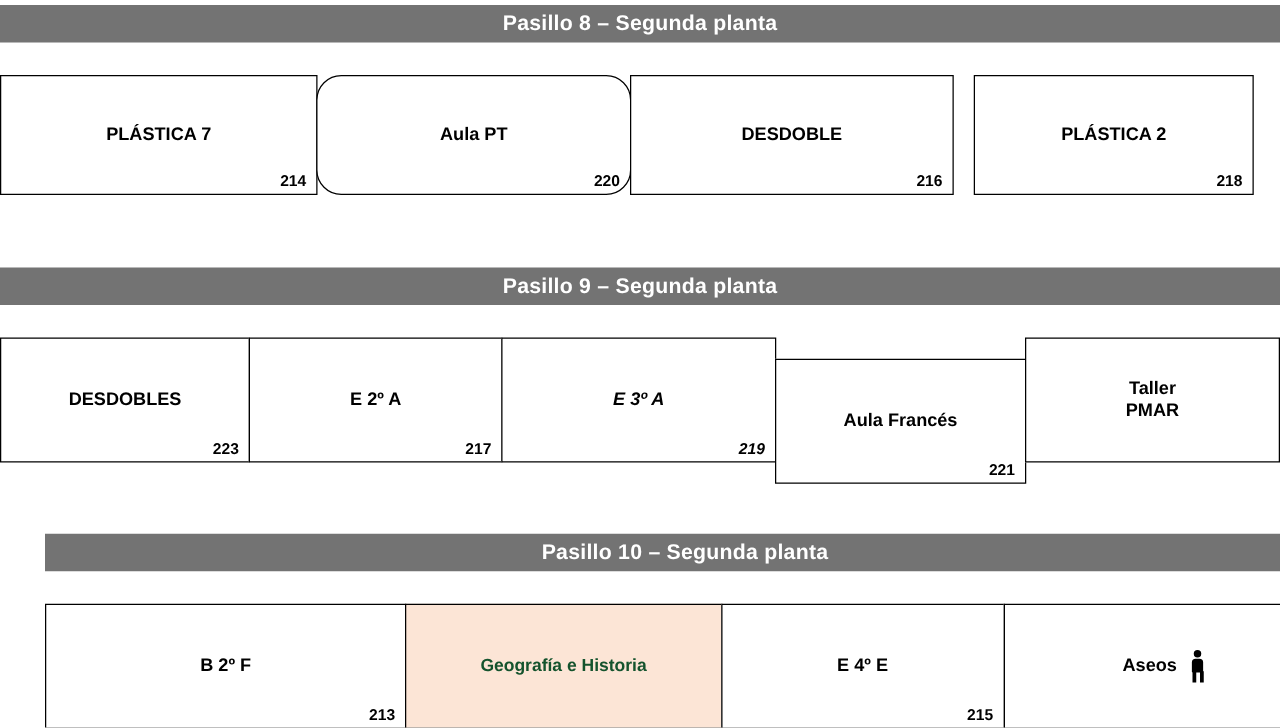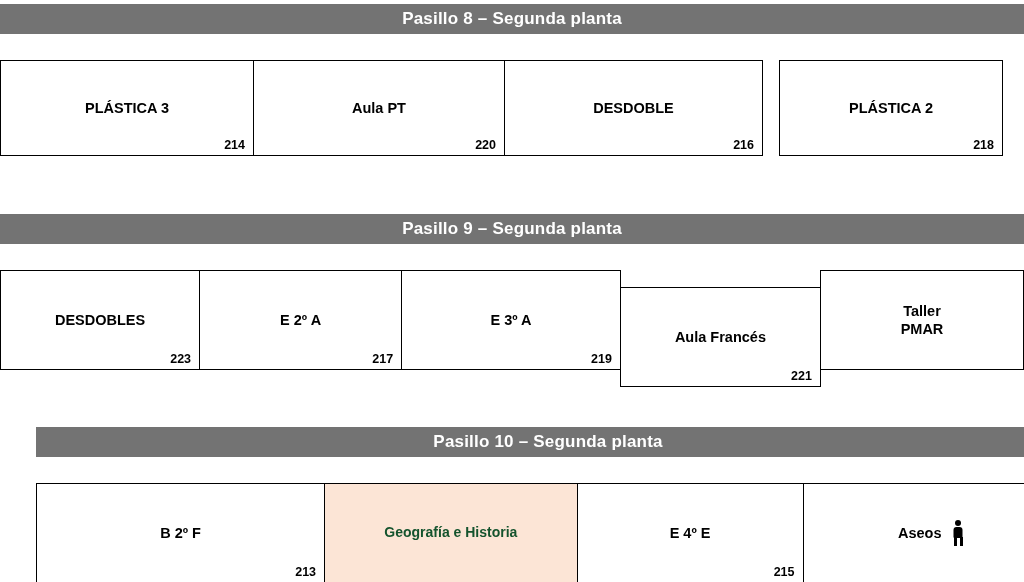--- a/index.html
+++ b/index.html
@@ -130,24 +130,24 @@
 </style>
 </head>
 <body>
 
 <div class="page">
 
   <div class="section" style="top:4px;">
     <div class="banner">Pasillo 8 – Segunda planta</div>
     <div class="rooms">
       <div class="room" style="width:254px;">
-        <div class="label">PLÁSTICA 3</div>
+        <div class="label">PLÁSTICA 7</div>
         <div class="code">214</div>
       </div>
-      <div class="room" style="width:252px;">
+      <div class="room" style="width:252px;border-radius:20px;">
         <div class="label">Aula PT</div>
         <div class="code">220</div>
       </div>
       <div class="room" style="width:259px;">
         <div class="label">DESDOBLE</div>
         <div class="code">216</div>
       </div>
       <div class="room" style="width:224px;margin-left:16px;">
         <div class="label">PLÁSTICA 2</div>
         <div class="code">218</div>
@@ -159,21 +159,21 @@
     <div class="banner">Pasillo 9 – Segunda planta</div>
     <div class="rooms">
       <div class="room tall" style="width:203px;">
         <div class="label">DESDOBLES</div>
         <div class="code">223</div>
       </div>
       <div class="room tall" style="width:206px;">
         <div class="label">E  2º A</div>
         <div class="code">217</div>
       </div>
-      <div class="room tall" style="width:223px;">
+      <div class="room tall" style="width:223px;font-style:italic;">
         <div class="label">E  3º A</div>
         <div class="code">219</div>
       </div>
       <div class="room tall" style="width:204px;margin-top:17px;">
         <div class="label">Aula Francés</div>
         <div class="code">221</div>
       </div>
       <div class="room tall" style="width:207px;">
         <div class="label">Taller
 PMAR</div>

